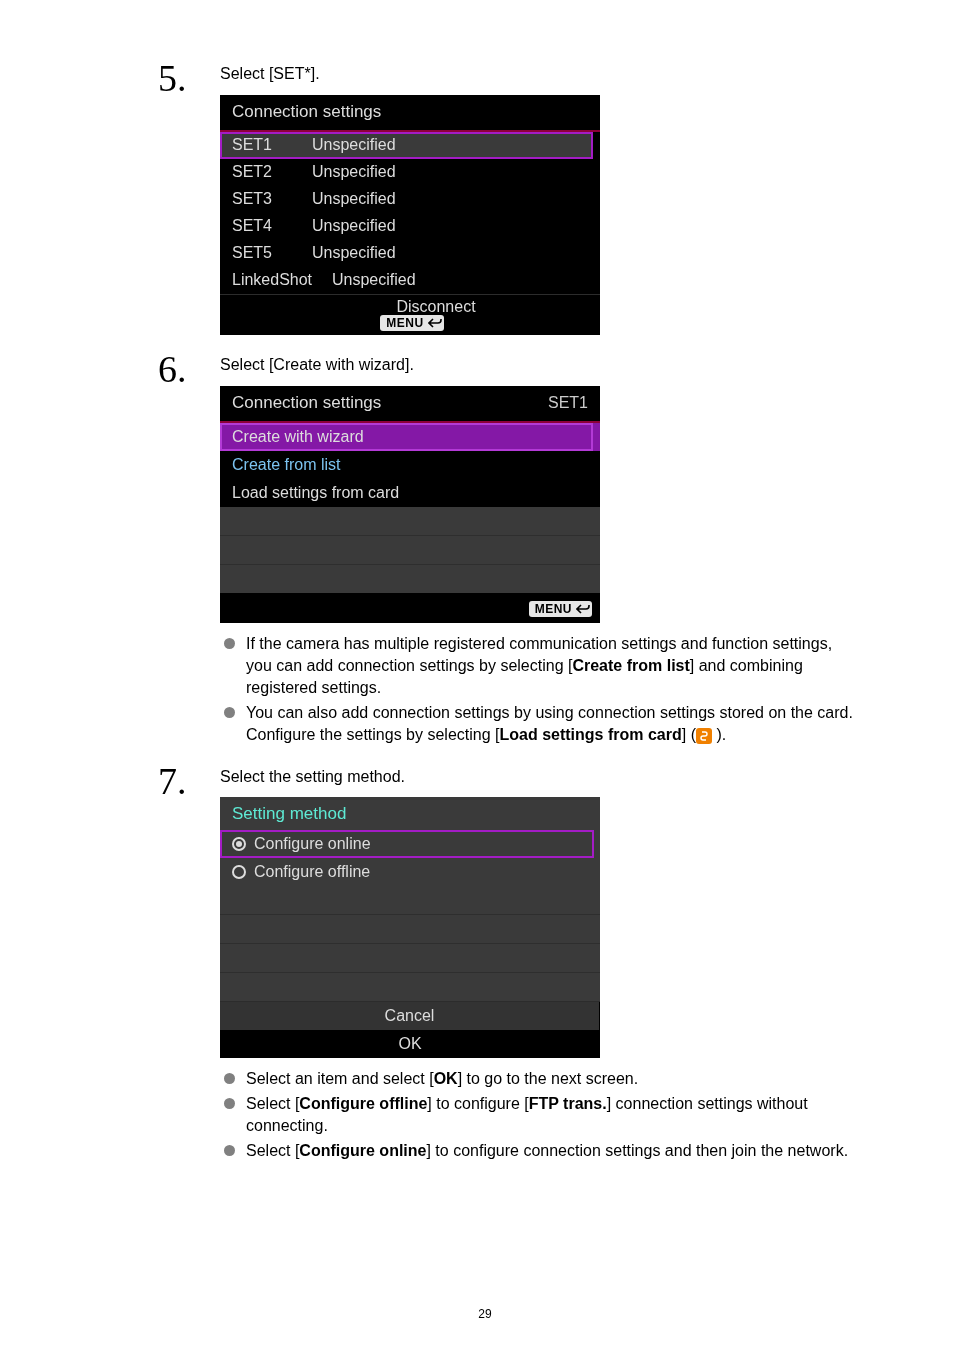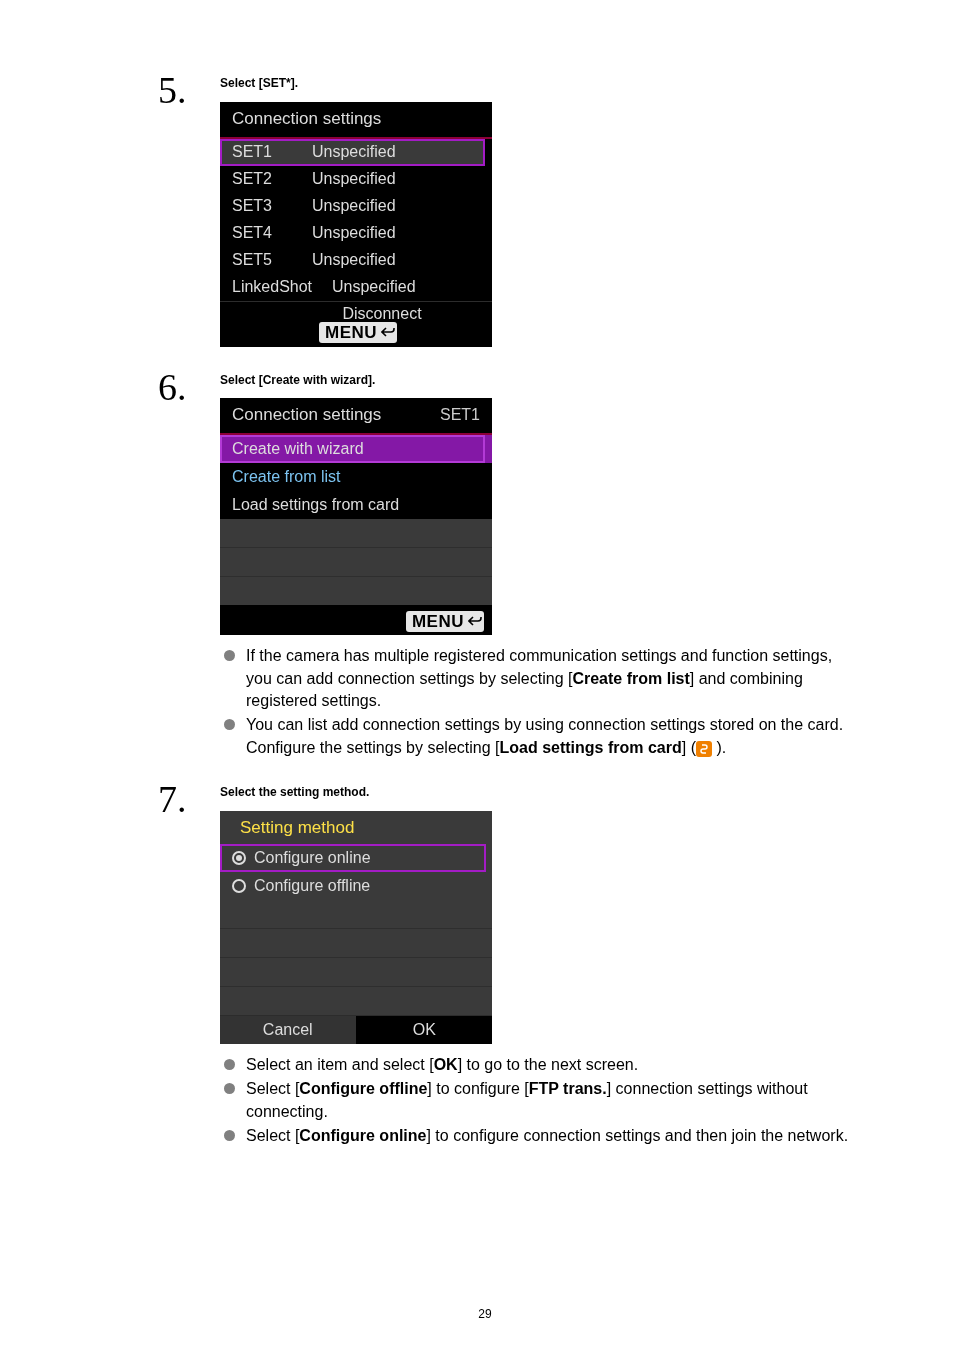--- a/index.html
+++ b/index.html
@@ -29,28 +29,28 @@
     position: absolute;
     left: 0;
     top: -8px;
     font-family: Georgia, "Times New Roman", serif;
     font-size: 38px;
   }
   .step-body {
     padding-left: 62px;
   }
   .step-heading {
-    font-weight: bold;
-    font-size: 12px;
+    font-weight: normal;
+    font-size: 16px;
     line-height: 1.3;
-    margin-top: 26px;
+    margin-top: 14px;
     margin-bottom: 10px;
   }
   .screenshot {
-    width: 272px;
+    width: 380px;
     background: #000;
     font-family: Arial, sans-serif;
     font-size: 16px;
     color: #ddd;
     margin-bottom: 10px;
     line-height: 1;
   }
   .ss-title {
     padding: 8px 12px 10px 12px;
     font-size: 17px;
@@ -99,21 +99,21 @@
     min-height: 32px;
     box-sizing: border-box;
     flex-direction: column;
   }
   .disconnect { margin-left: 48px; }
   .menu-badge {
     background: #e6e6e6;
     color: #000;
     border-radius: 3px;
     padding: 2px 2px 2px 6px;
-    font-size: 17px;
+    font-size: 12px;
     font-weight: bold;
     display: inline-flex;
     align-items: center;
     letter-spacing: 0.5px;
   }
   .menu-badge svg { margin-left: 4px; }
   .sel-row {
     padding: 4px 12px;
     font-size: 16px;
     color: #ddd;
@@ -131,23 +131,23 @@
     content: "";
     position: absolute;
     left: 0; right: 7px; top: 0; bottom: 0;
     border: 2px solid #b33ad6;
     pointer-events: none;
   }
   .sel-highlight span { position: relative; }
   .sel-blue { color: #7cc3f0; }
   
   .shot7-title {
-    color: #fde047;
+    color: #5eead4;
     font-size: 17px;
-    padding: 8px 12px 8px 20px;
+    padding: 8px 12px 8px 12px;
   }
   .radio-row {
     display: flex;
     align-items: center;
     gap: 8px;
     padding: 4px 12px;
     min-height: 28px;
     box-sizing: border-box;
     color: #ddd;
     position: relative;
@@ -165,20 +165,21 @@
     width: 14px; height: 14px; border: 2px solid #ddd; border-radius: 50%;
     display: inline-flex; align-items: center; justify-content: center;
     box-sizing: border-box;
   }
   .radio-dot.filled::after {
     content: ""; width: 6px; height: 6px; background: #ddd; border-radius: 50%;
   }
   .cancel-ok {
     display: flex;
     border-top: 1px solid #2c2c2c;
+    flex-direction: column;
   }
   .cancel-ok > div {
     flex: 1;
     text-align: center;
     padding: 6px 0;
   }
   .cancel-ok .cancel {
     background: #333;
     border-right: 1px solid #000;
   }
@@ -330,21 +331,21 @@
                 </svg>
             </span>
           </div>
         </div>
 
         <ul class="bullets">
           <li>
             <span>If the camera has multiple registered communication settings and function settings, you can add connection settings by selecting [</span><span class="bold">Create from list</span><span>] and combining registered settings.</span>
           </li>
           <li>
-            <span>You can list add connection settings by using connection settings stored on the card. Configure the settings by selecting [</span><span class="bold">Load settings from card</span><span>] (</span><span class="link-icon">
+            <span>You can also add connection settings by using connection settings stored on the card. Configure the settings by selecting [</span><span class="bold">Load settings from card</span><span>] (</span><span class="link-icon">
                 <svg width="10" height="10" viewBox="0 0 10 10">
                   <path d="M3 1h3a2 2 0 0 1 0 4H5 M7 9H4a2 2 0 0 1 0-4h1" fill="none" stroke="#fff" stroke-width="1.4"></path>
                 </svg>
               </span><span> ).</span>
           </li>
         </ul>
       </div>
     </div>
 
     <div class="step-block">

